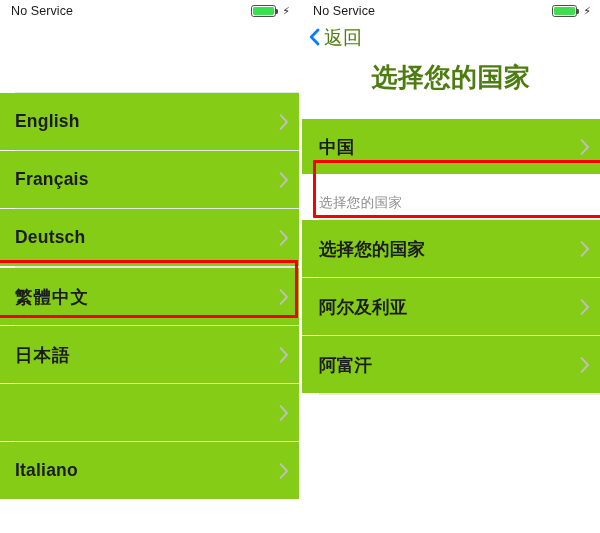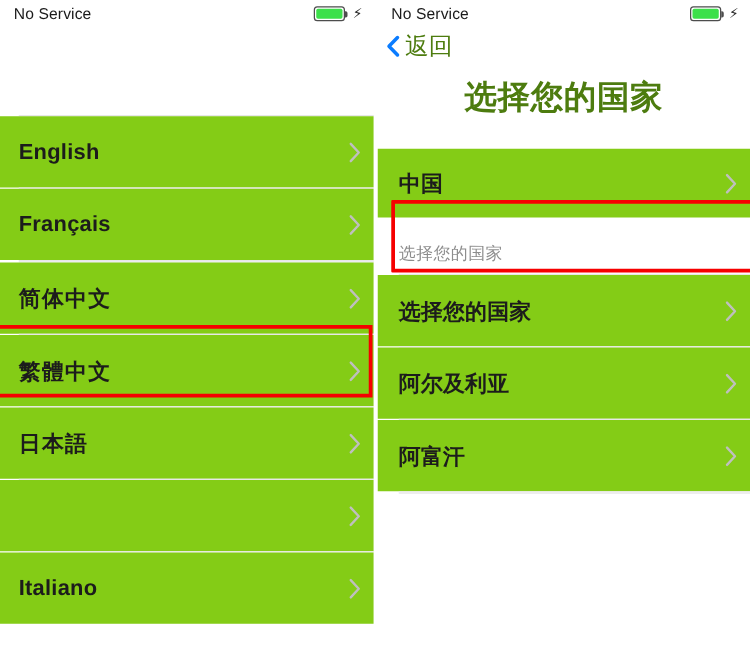--- a/index.html
+++ b/index.html
@@ -236,29 +236,29 @@
         <div class="sep" style="position: relative;"></div>
         <div class="row">
           <span class="row-label">Français</span>
           <span class="row-chevron">
             <svg width="10" height="17" viewBox="0 0 10 17" aria-hidden="true">
               <polyline points="1.6,1.6 8,8.5 1.6,15.4" fill="none" stroke="#bfbfbf" stroke-width="1.9" stroke-linecap="round" stroke-linejoin="round"></polyline>
             </svg>
           </span>
         </div>
         <div class="sep" style="position: relative;"></div>
-        <div class="sep" style="position: relative;"></div>
-        <div class="row">
-          <span class="row-label row-cjk">简体中文</span>
-          <span class="row-chevron">
-            <svg width="10" height="17" viewBox="0 0 10 17" aria-hidden="true">
-              <polyline points="1.6,1.6 8,8.5 1.6,15.4" fill="none" stroke="#bfbfbf" stroke-width="1.9" stroke-linecap="round" stroke-linejoin="round"></polyline>
-            </svg>
-          </span>
-        </div>
+        <div class="row">
+          <span class="row-label">Deutsch</span>
+          <span class="row-chevron">
+            <svg width="10" height="17" viewBox="0 0 10 17" aria-hidden="true">
+              <polyline points="1.6,1.6 8,8.5 1.6,15.4" fill="none" stroke="#bfbfbf" stroke-width="1.9" stroke-linecap="round" stroke-linejoin="round"></polyline>
+            </svg>
+          </span>
+        </div>
+        <div class="sep" style="position: relative;"></div>
         <div class="sep" style="position: relative;"></div>
         <div class="row">
           <span class="row-label row-cjk">繁體中文</span>
           <span class="row-chevron">
             <svg width="10" height="17" viewBox="0 0 10 17" aria-hidden="true">
               <polyline points="1.6,1.6 8,8.5 1.6,15.4" fill="none" stroke="#bfbfbf" stroke-width="1.9" stroke-linecap="round" stroke-linejoin="round"></polyline>
             </svg>
           </span>
         </div>
         <div class="sep" style="position: relative;"></div>

